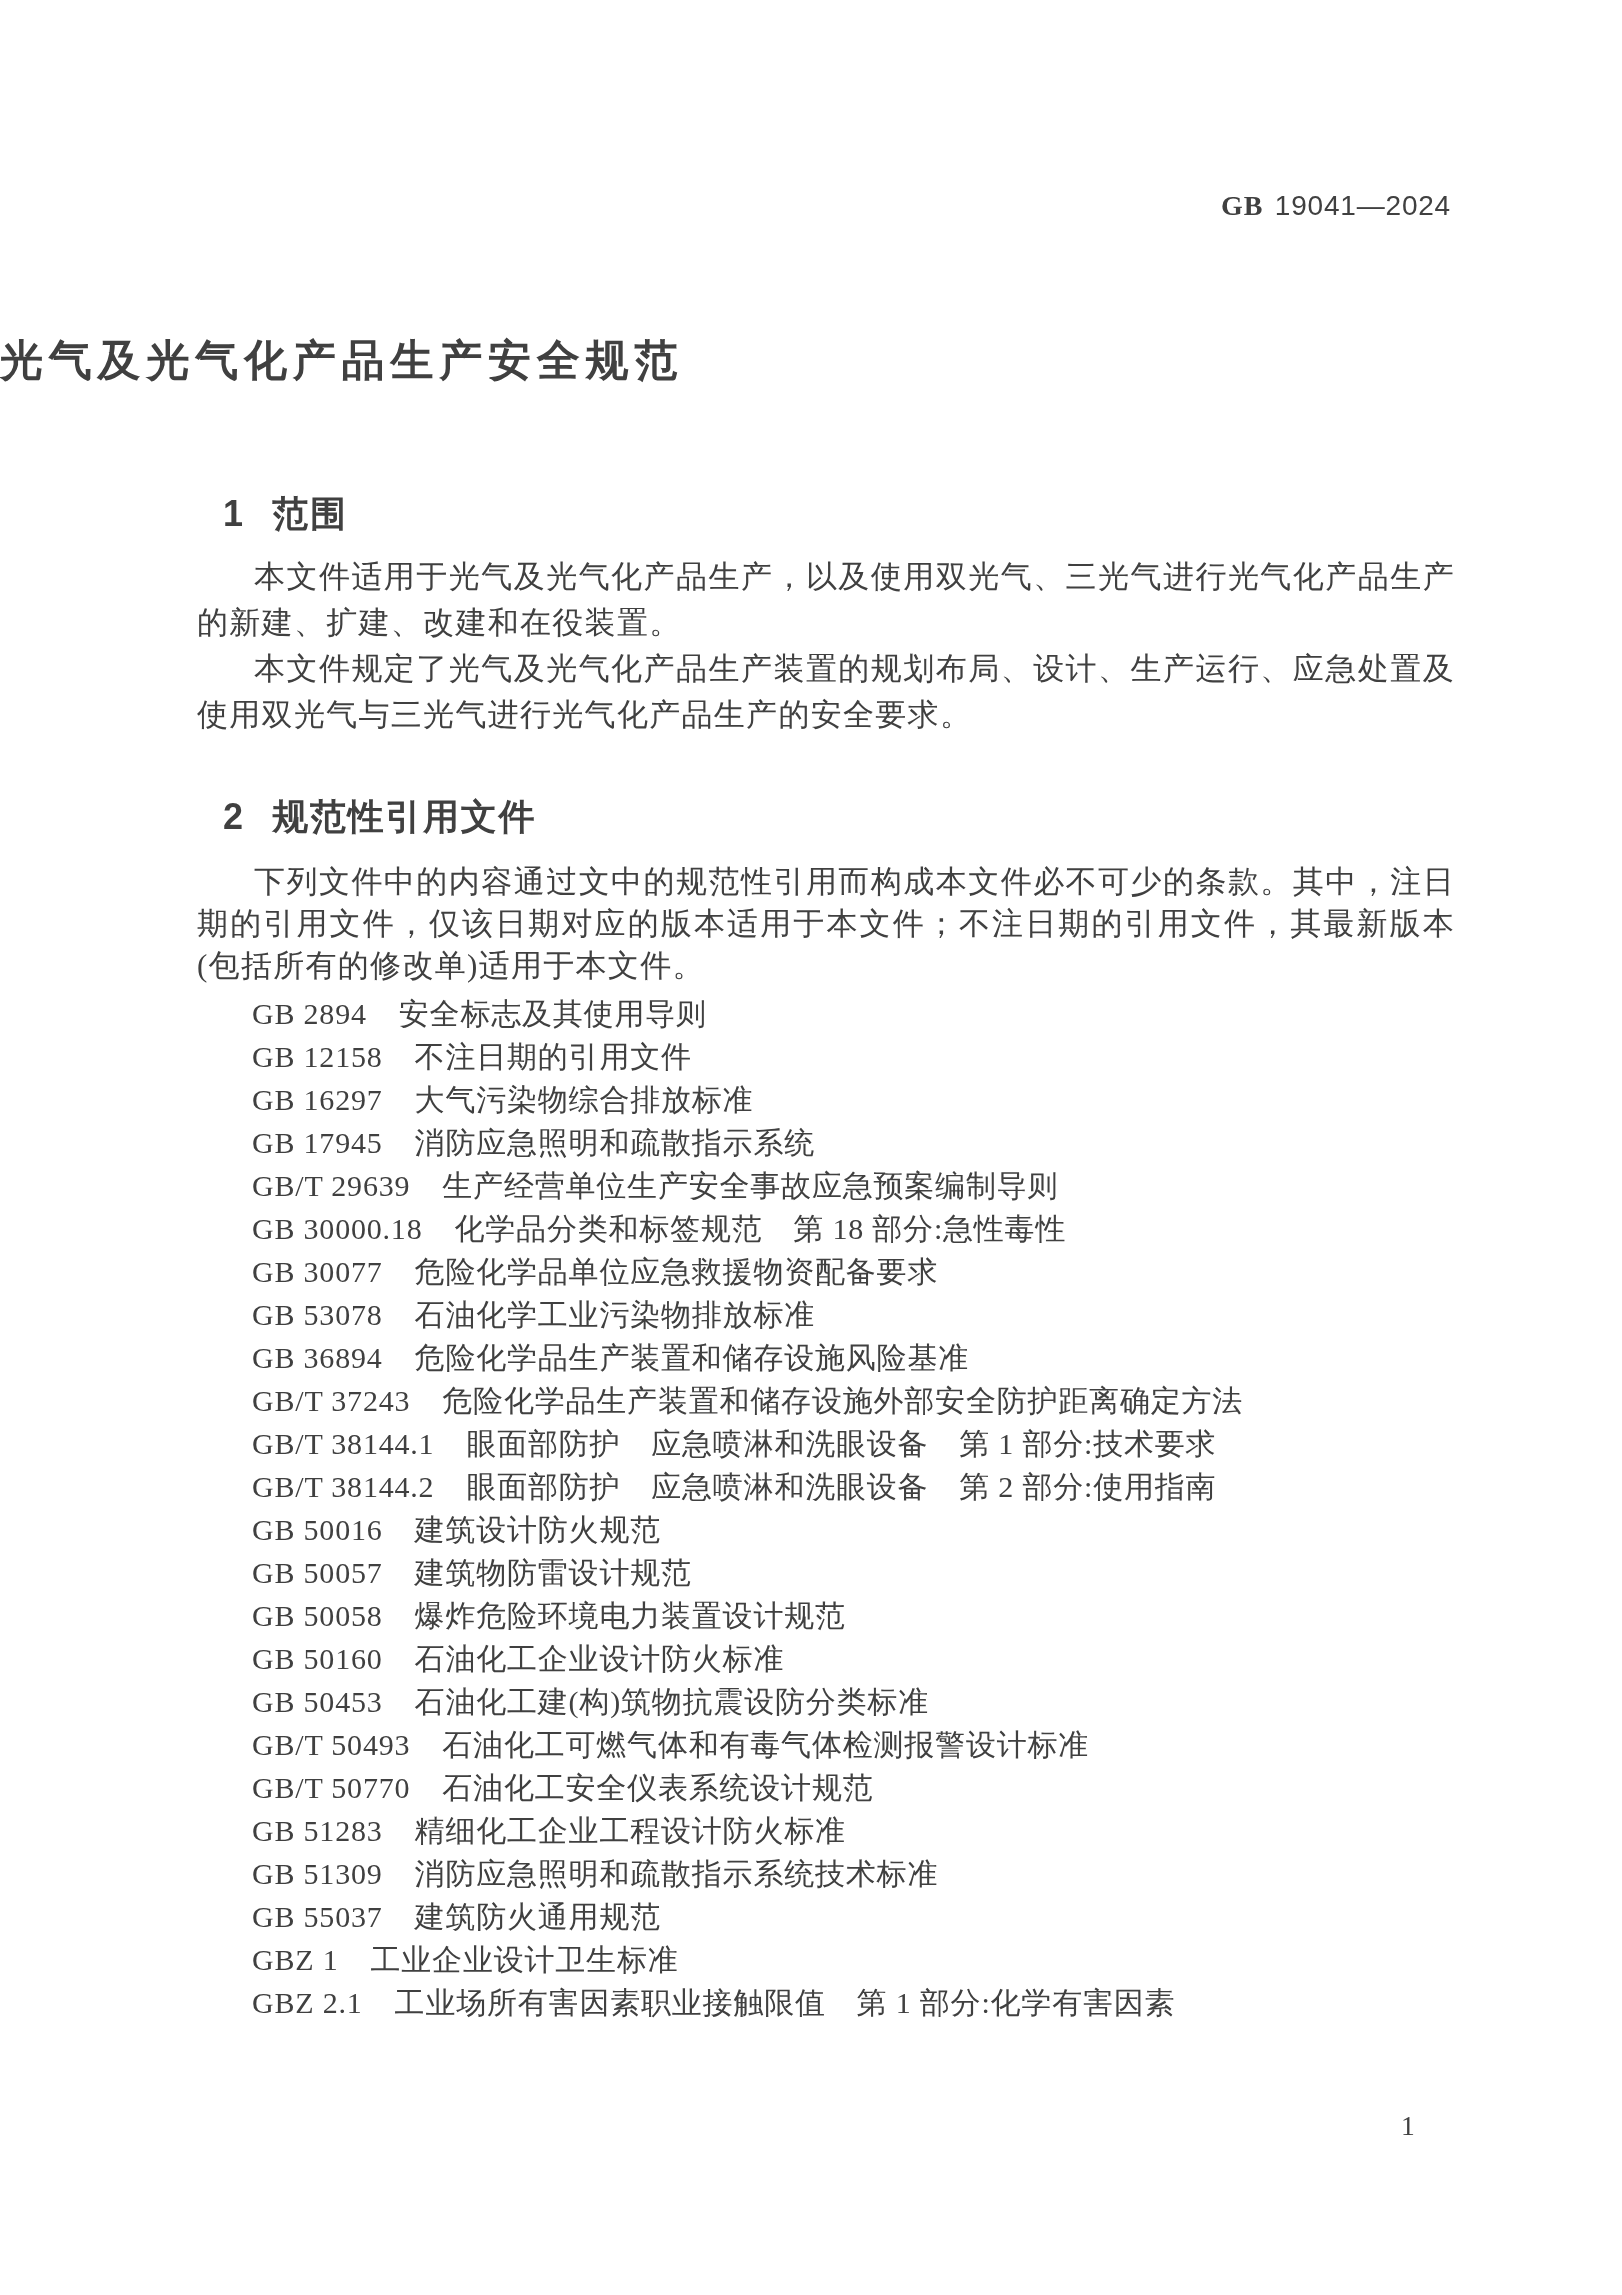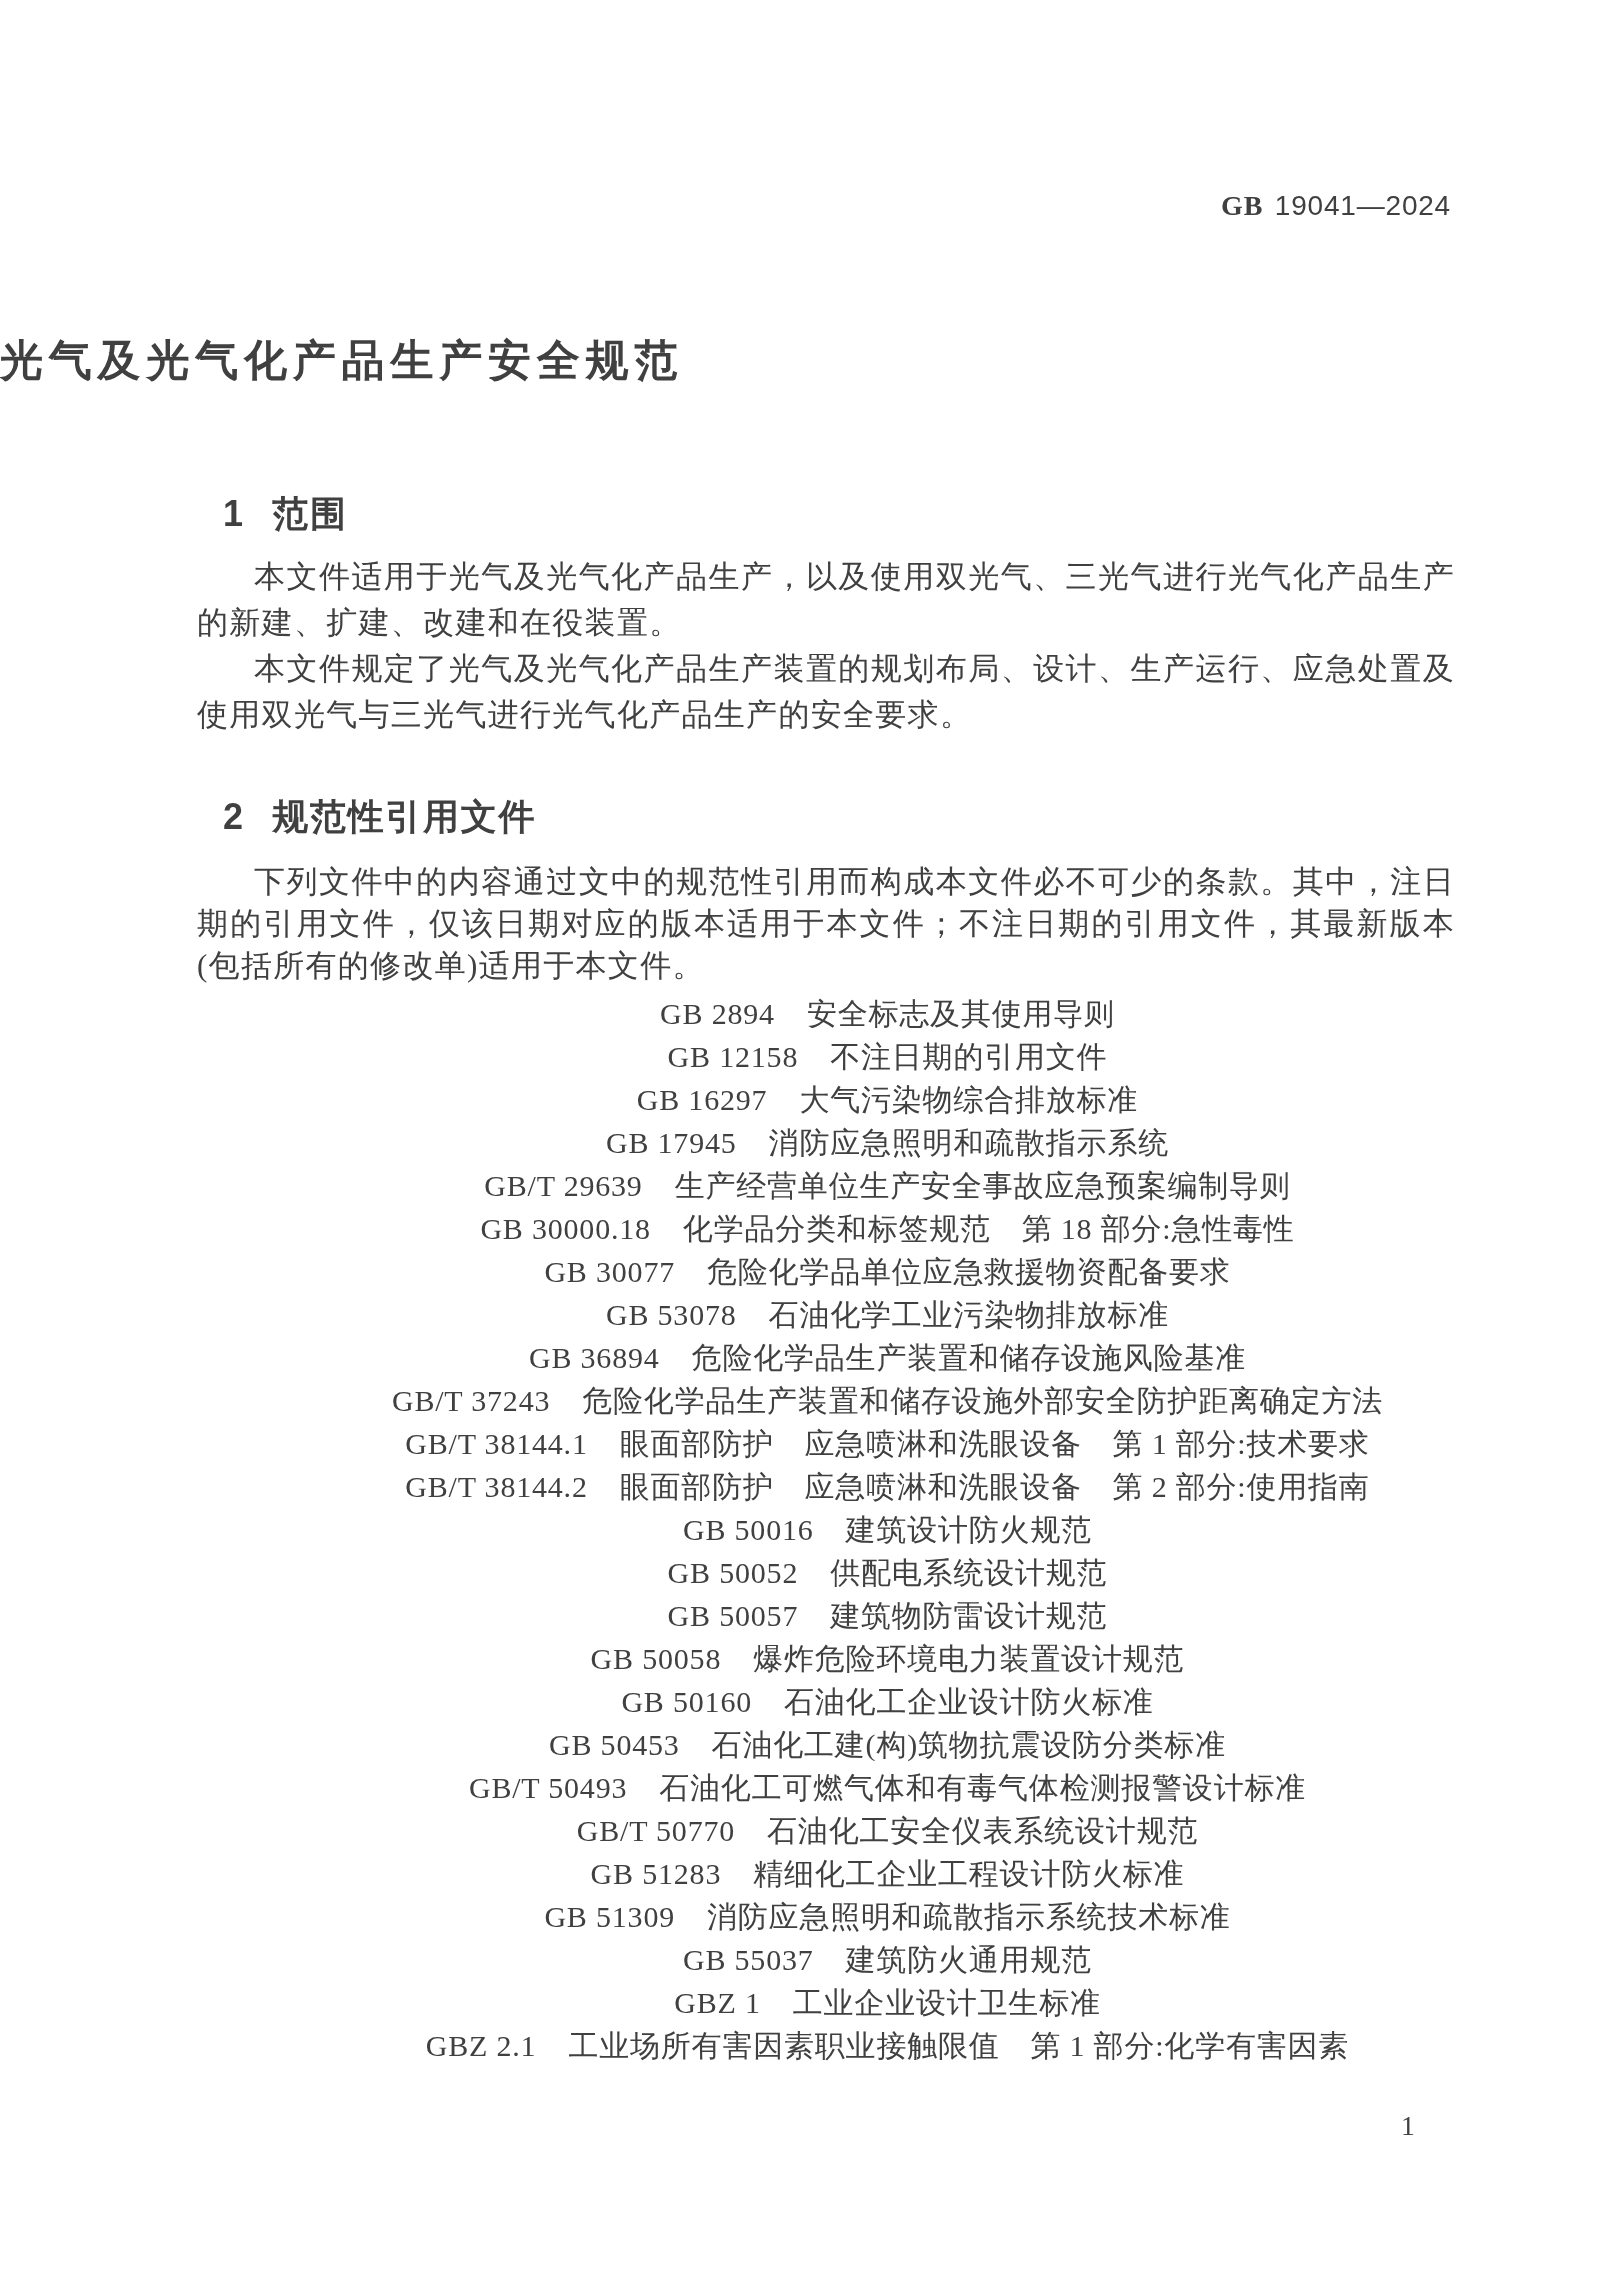--- a/index.html
+++ b/index.html
@@ -73,21 +73,21 @@
   }
   .ref-list {
     position: absolute;
     top: 992px;
     left: 252px;
     right: 100px;
     font-size: 30px;
     line-height: 43px;
     letter-spacing: 0.8px;
   }
-  .ref-item { white-space: nowrap; text-align: center; }
+  .ref-item { white-space: nowrap; }
   .ref-code { margin-right: 32px; }
   .page-number {
     position: absolute;
     top: 2110px;
     left: 1401px;
     font-size: 27.5px;
   }
 </style>
 </head>
 <body>
@@ -164,23 +164,20 @@
   </div>
 
   <div class="ref-item">
     <span class="ref-code">GB/T 38144.2</span><span class="ref-title">眼面部防护　应急喷淋和洗眼设备　第 2 部分:使用指南</span>
   </div>
 
   <div class="ref-item">
     <span class="ref-code">GB 50016</span><span class="ref-title">建筑设计防火规范</span>
   </div>
 
-  <div class="ref-item">
-    <span class="ref-code">GB 50052</span><span class="ref-title">供配电系统设计规范</span>
-  </div>
 
   <div class="ref-item">
     <span class="ref-code">GB 50057</span><span class="ref-title">建筑物防雷设计规范</span>
   </div>
 
   <div class="ref-item">
     <span class="ref-code">GB 50058</span><span class="ref-title">爆炸危险环境电力装置设计规范</span>
   </div>
 
   <div class="ref-item">

